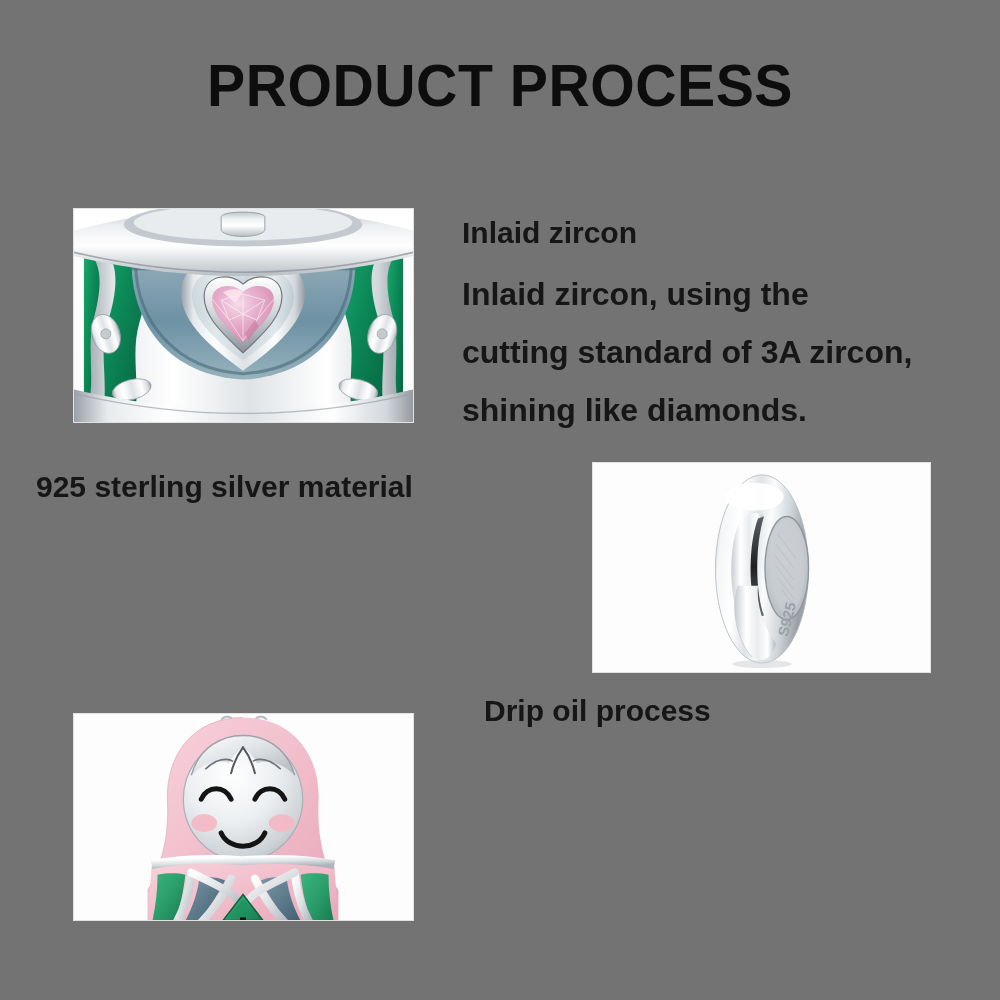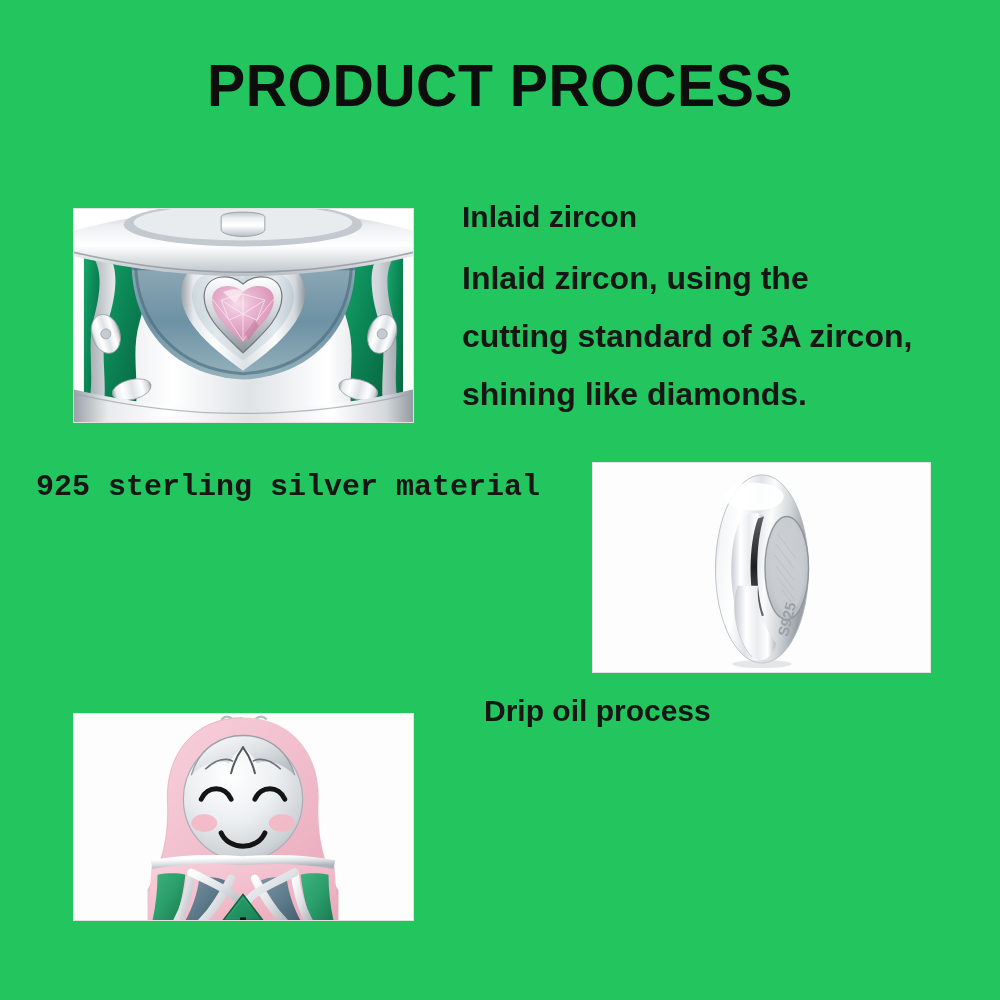--- a/index.html
+++ b/index.html
@@ -9,21 +9,21 @@
     height: 1000px;
     background: #f5f5f5;
     font-family: "Liberation Sans", sans-serif;
     overflow: hidden;
   }
 
   .page {
     position: relative;
     width: 1000px;
     height: 1000px;
-    background: #22c55e;
+    background: #737373;
   }
 
   
   .page-title {
     position: absolute;
     left: 0;
     top: 56px;
     width: 1000px;
     text-align: center;
     font-size: 59px;
@@ -47,22 +47,22 @@
     white-space: nowrap;
   }
 
   .block-body {
     font-size: 32px;
     font-weight: bold;
     color: #161616;
     line-height: 1.82;
   }
 
-  #block-zircon  { left: 462px; top: 200px;  width: 460px; }
-  #block-silver  { left: 36px;  top: 470px;  width: 545px; font-family: Liberation Mono, monospace; }
+  #block-zircon  { left: 462px; top: 216px;  width: 460px; }
+  #block-silver  { left: 36px;  top: 470px;  width: 545px; }
   #block-dripoil { left: 484px; top: 694px;  width: 470px; }
 
   
   .photo-frame {
     position: absolute;
     background: #fdfdfd;
     border: 1px solid #e2e2e2;
     overflow: hidden;
   }
 

